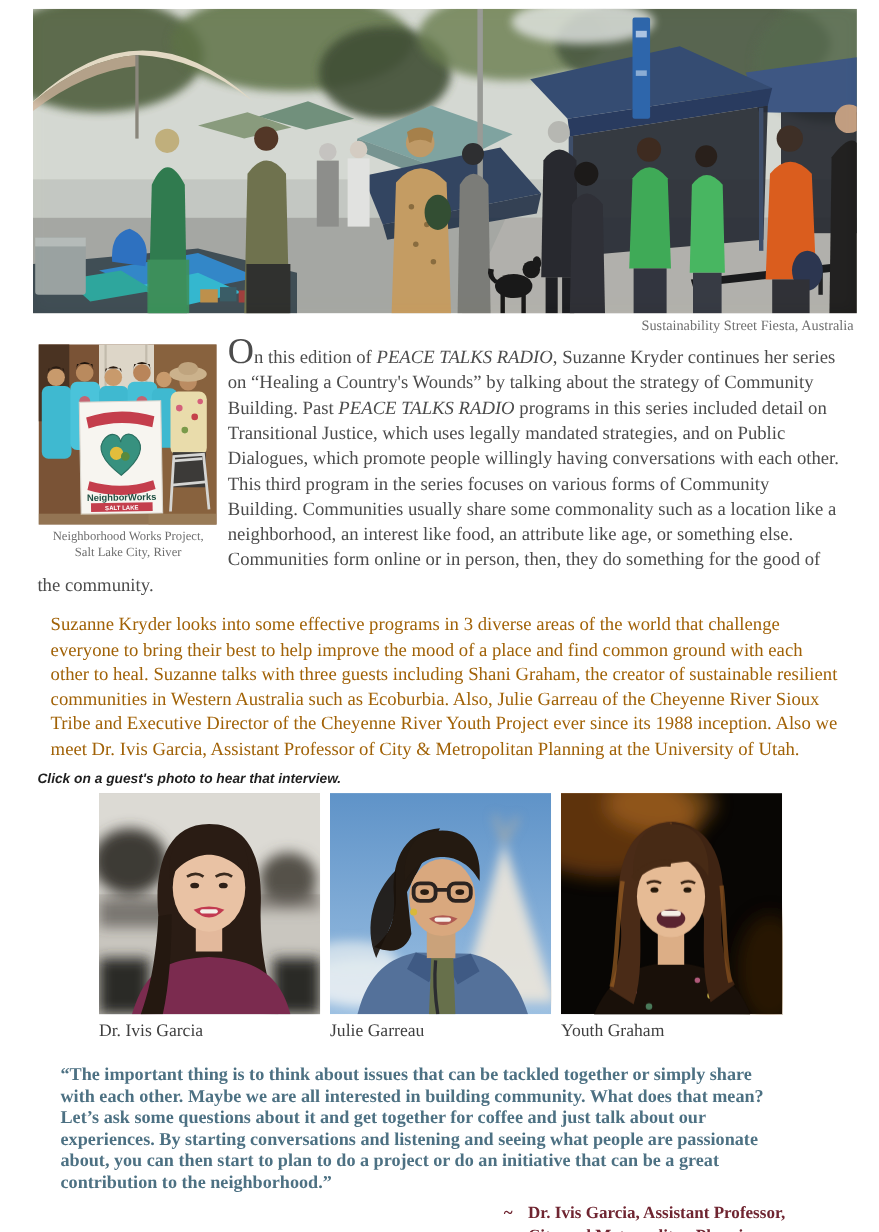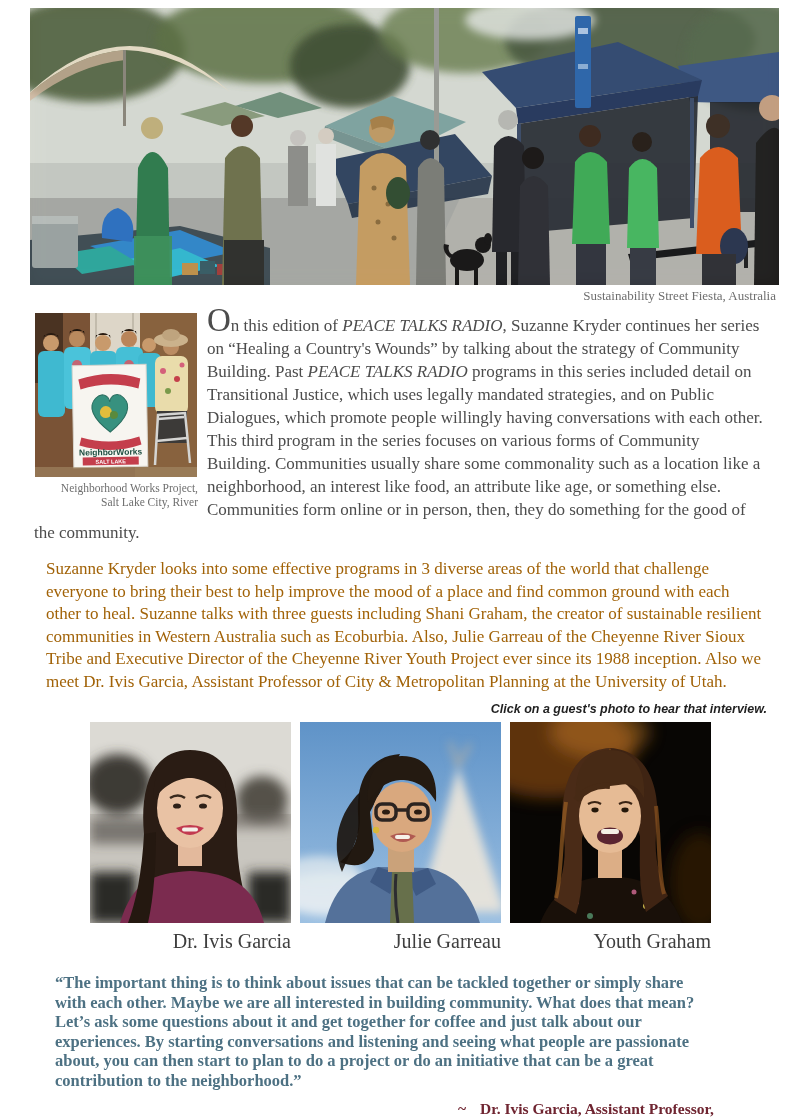--- a/index.html
+++ b/index.html
@@ -8,34 +8,34 @@
 
   .hero{position:absolute;left:30px;top:8px;width:749px;height:277px;overflow:hidden;}
   .hero svg{display:block;width:100%;height:100%;}
   .hero-caption{position:absolute;left:0;top:288px;width:776px;text-align:right;
     font-size:13px;color:#6e6e6e;}
 
   .content{position:absolute;left:34px;top:311px;width:733px;}
   .intro:after{content:"";display:block;clear:both;}
   .side-figure{float:left;width:163px;margin:2px 9px 4px 1px;}
   .side-figure svg{display:block;width:162px;height:164px;}
-  .side-caption{margin-top:4px;text-align:right;font-size:11.5px;line-height:14px;color:#6e6e6e;}
+  .side-caption{margin-top:4px;text-align:center;font-size:11.5px;line-height:14px;color:#6e6e6e;}
   .intro-text{margin:0;font-size:17px;line-height:23px;color:#4c4c4c;text-align:left;}
   .dropcap{font-size:33px;line-height:18px;}
   .intro-text i{}
 
   .para2{margin:14px 0 0 12px;width:719px;font-size:17px;line-height:22.5px;color:#a16207;}
 
-  .cta{margin-top:9px;text-align:right;font-family:"Liberation Sans",sans-serif;
+  .cta{margin-top:9px;text-align:left;font-family:"Liberation Sans",sans-serif;
     font-style:italic;font-weight:700;font-size:12.5px;color:#1f1f1f;}
 
   .guests{margin-top:6px;display:flex;justify-content:center;gap:9px;}
   .guest{margin:0;width:201px;cursor:pointer;}
   .guest svg{display:block;width:201px;height:201px;}
-  .guest figcaption{margin-top:7px;text-align:right;font-size:20px;color:#3f3f3f;}
+  .guest figcaption{margin-top:7px;text-align:left;font-size:16px;color:#3f3f3f;}
   .guest.g2 figcaption,.guest.g3 figcaption{}
 
   blockquote.pullquote{margin:20px 66px 0 21px;font-weight:700;font-size:16.5px;
     line-height:19.5px;color:#4d7183;}
   .attribution{margin:8px 0 0 424px;font-weight:700;font-size:15.5px;line-height:21px;color:#6f2531;}
   .attribution .line{padding-left:22px;}
   .attribution .line.first{padding-left:0;}
   .attribution .tilde{display:inline-block;width:22px;}
 </style>
 </head>

